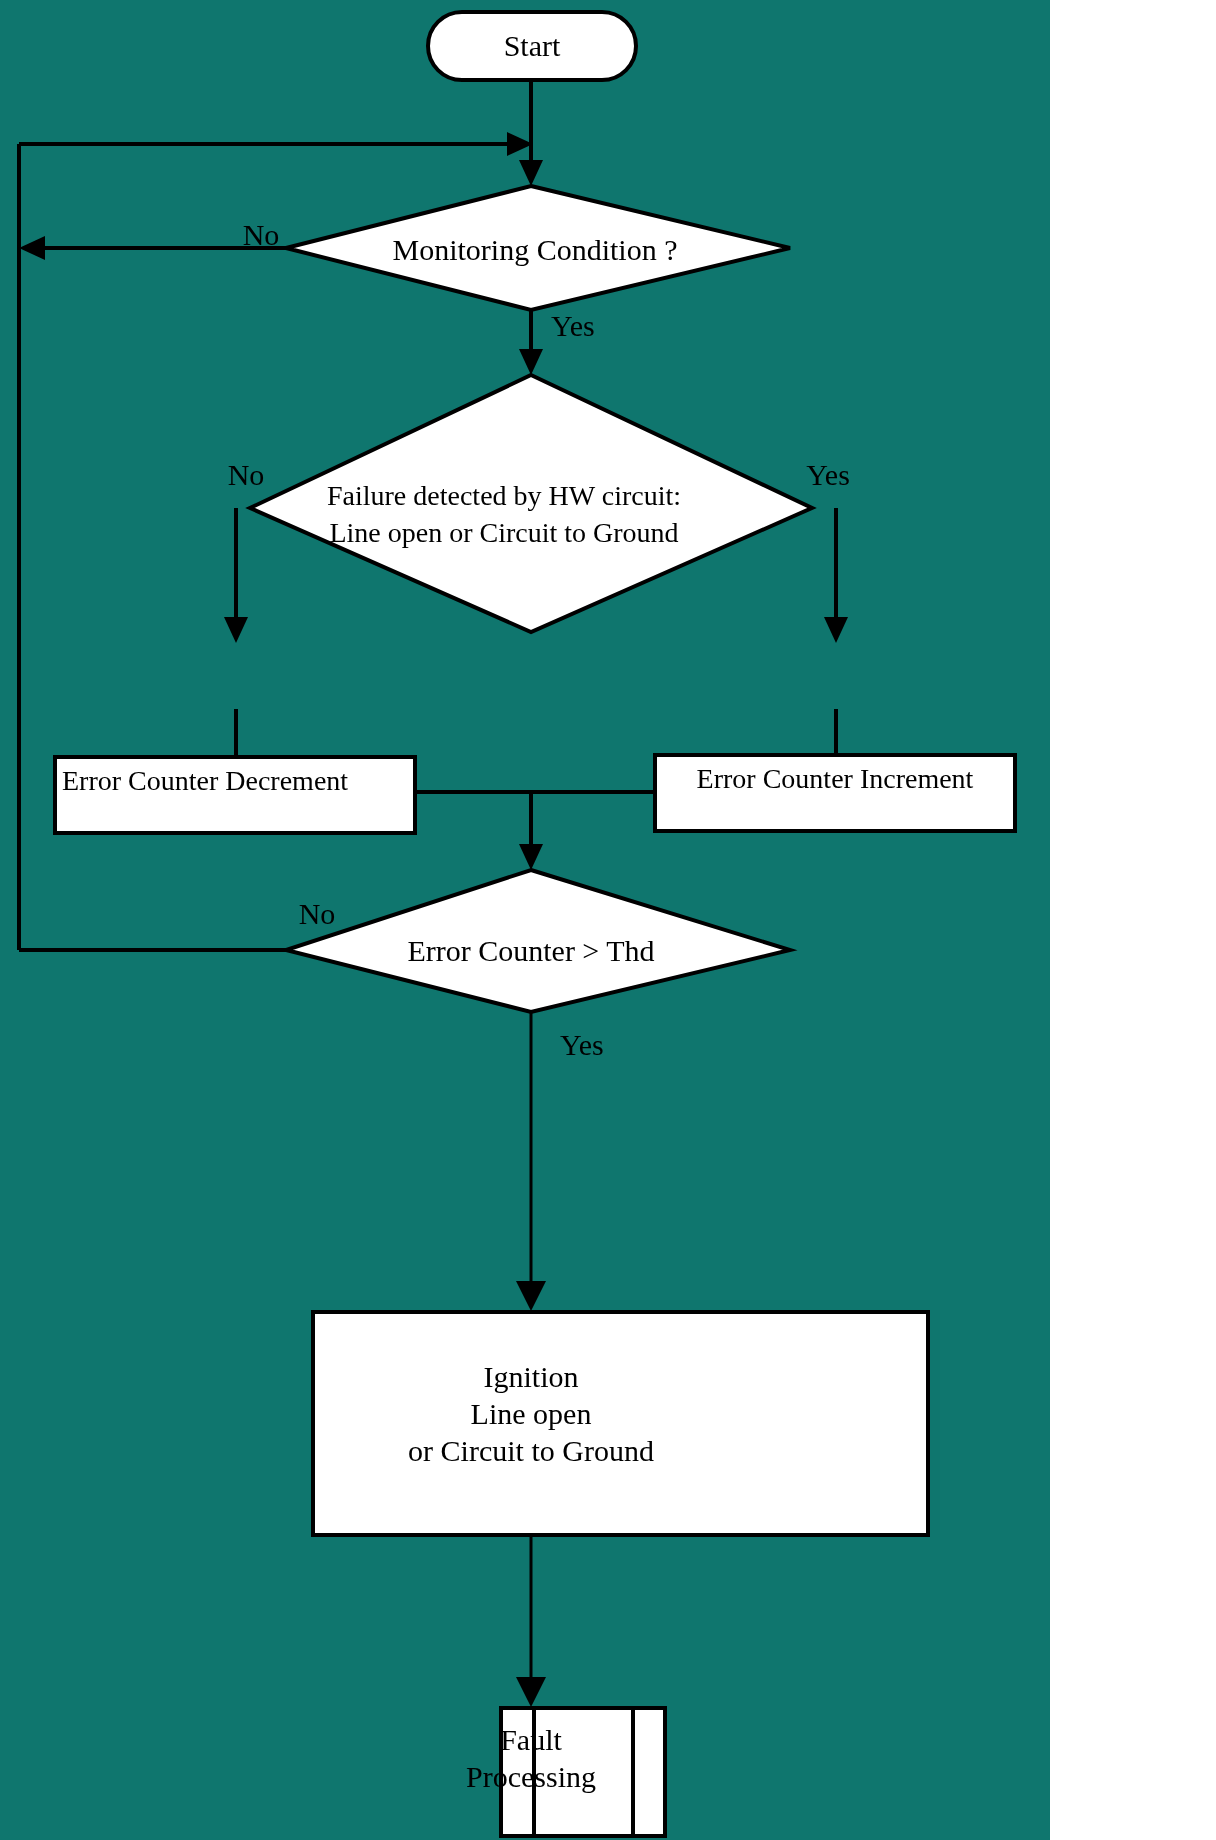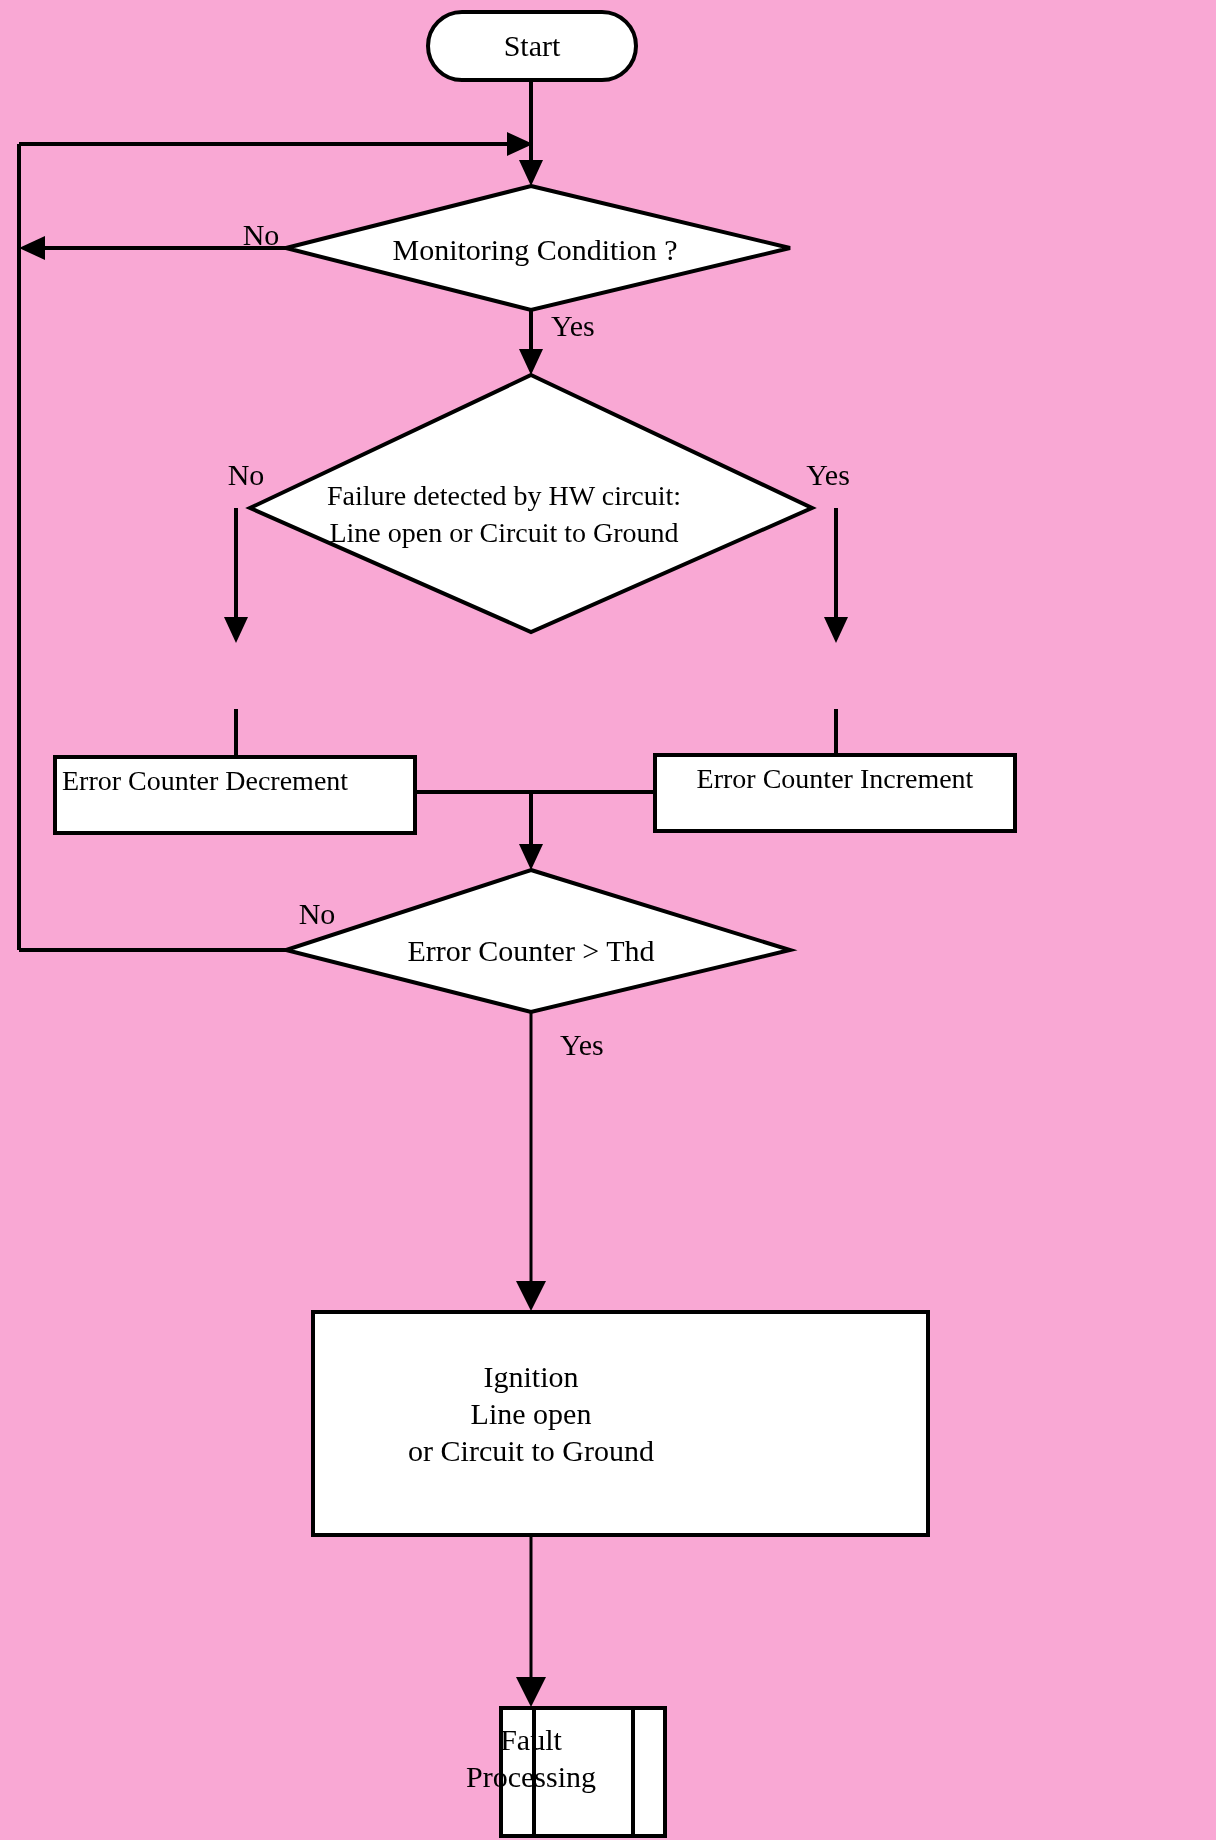--- a/index.html
+++ b/index.html
@@ -1,19 +1,19 @@
 <!DOCTYPE html>
 <html><head>
 <meta charset="utf-8">
 <title>Flowchart</title>
 <style>
   html,body{margin:0;padding:0;background:#ffffff;}
   body{width:1216px;height:1840px;overflow:hidden;
        font-family:"Liberation Serif","DejaVu Serif",serif;}
-  #chart-root{position:relative;width:1216px;height:1840px;background:#f9a8d4;text-align:right;}
+  #chart-root{position:relative;width:1050px;height:1840px;background:#0f766e;text-align:right;}
   svg#flow{display:block;width:1216px;height:1840px;}
   .shape{fill:#ffffff;stroke:#000000;}
   .box{stroke-width:4;}
   .diamond{stroke-width:4;}
   .terminator{stroke-width:4;}
   .conn{stroke:#000000;stroke-width:4;fill:none;}
   .conn-thin{stroke:#000000;stroke-width:3;fill:none;}
   .arrowhead{fill:#000000;stroke:none;}
   .inner-bar{stroke:#000000;stroke-width:4;}
   text{fill:#000000;font-family:"Liberation Serif","DejaVu Serif",serif;}

